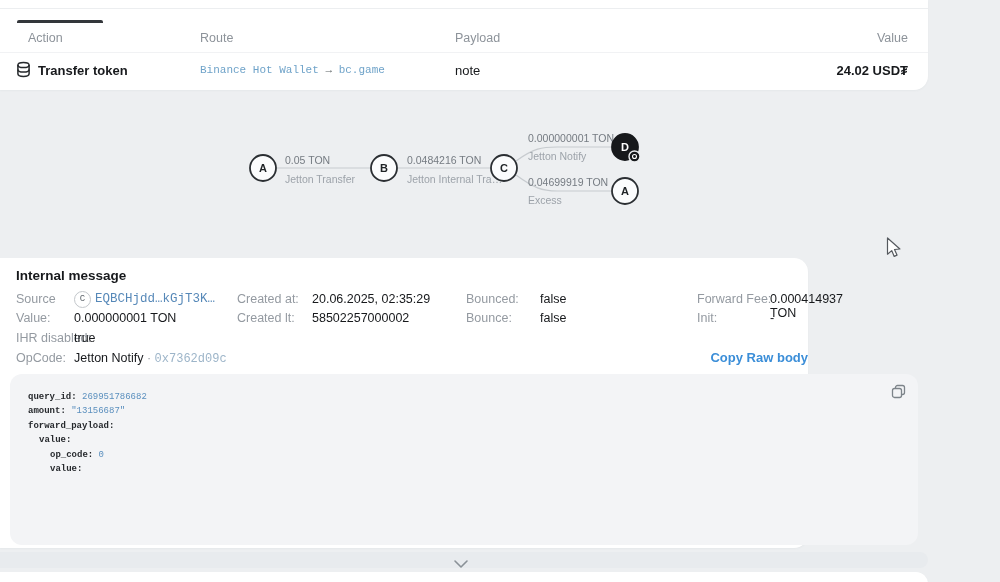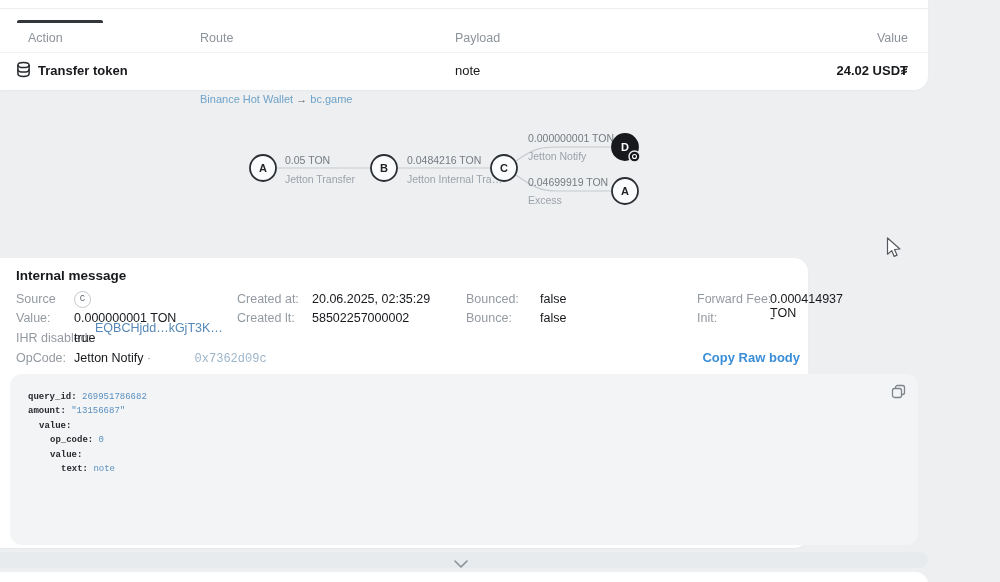--- a/index.html
+++ b/index.html
@@ -11,43 +11,43 @@
   .band{position:absolute;left:0;top:552px;width:928px;height:16px;background:#e8ebee;border-radius:0 8px 8px 0;}
   .bottom-card{left:0;top:572px;width:928px;height:24px;border-radius:0 12px 0 0;}
   .abs{position:absolute;}
   
   .divider-top{position:absolute;left:0;top:8px;width:100%;border-top:1px solid #eceef0;}
   .tab-ind{position:absolute;left:17px;top:20px;width:86px;height:3px;background:#33373b;border-radius:2px 2px 0 0;}
   .divider-head{position:absolute;left:0;top:52px;width:100%;border-top:1px solid #f1f2f4;}
   .th{position:absolute;top:31px;color:#8d939a;font-size:12.5px;}
   .dark{color:#17191c;}
   .bold{font-weight:700;}
-  .mono{font-family:Liberation Sans, sans-serif;margin-top:29px;}
+  .mono{font-family:Liberation Mono, monospace;}
   .route{left:200px;top:64px;font-size:11px;color:#6fa3c9;letter-spacing:0;}
   .route-arrow{color:#5d6466;}
   
   .amt{fill:#757b82;font-size:10.5px;font-family:"Liberation Sans",sans-serif;}
   .elbl{fill:#9da3aa;font-size:10.5px;font-family:"Liberation Sans",sans-serif;}
   .nletter{fill:#202427;font-size:11px;font-weight:700;text-anchor:middle;font-family:"Liberation Sans",sans-serif;}
   .edge{stroke:#c7cbcf;stroke-width:1.2;fill:none;}
   .node{fill:#fbfcfd;stroke:#2b2f33;stroke-width:1.8;}
   .node-dark{fill:#17191c;stroke:#17191c;}
   
   .im-title{position:absolute;left:16px;top:10px;font-size:13.5px;font-weight:700;color:#17191c;}
   .lbl{position:absolute;color:#949aa1;font-size:12.5px;}
   .val{position:absolute;color:#17191c;font-size:12.5px;}
   .r1{top:34px}.r2{top:53px}.r3{top:73px}.r4{top:93px}
   .c1l{left:16px}.c1v{left:74px}.c2l{left:237px}.c2v{left:312px}
   .c3l{left:466px}.c3v{left:540px}.c4l{left:697px}.c4v{left:770px}
   .avatar{position:absolute;left:74px;top:33px;width:15px;height:15px;border:1px solid #c3c7cb;border-radius:50%;
           color:#5f666c;font-size:9px;line-height:15px;text-align:center;font-family:"Liberation Mono","DejaVu Sans Mono",monospace;}
   .addr{left:95px;top:34px;font-size:12.5px;color:#5688b8;}
   .opcode-sep{color:#9aa0a6;}
-  .opcode-hex{color:#9db5c9;font-family:"Liberation Mono","DejaVu Sans Mono",monospace;font-size:12px;margin-left:40px;}
-  .copy-raw{position:absolute;right:8px;top:92px;color:#3b8ed8;font-weight:600;font-size:13px;cursor:pointer;}
+  .opcode-hex{color:#9db5c9;font-family:"Liberation Mono","DejaVu Sans Mono",monospace;font-size:12px;}
+  .copy-raw{position:absolute;right:0;top:92px;color:#3b8ed8;font-weight:600;font-size:13px;cursor:pointer;}
   
   .code{position:absolute;left:10px;top:116px;width:908px;height:171px;background:#f3f4f6;border-radius:12px;box-sizing:border-box;
         padding:16px 18px 12px 18px;}
   .code-line{white-space:pre;font-family:"Liberation Mono","DejaVu Sans Mono",monospace;font-size:9px;line-height:14.4px;height:14.4px;}
   .ck{color:#26292d;font-weight:700;text-align:center;}
   .cv{color:#5a8fbe;margin-left:5.4px;}
   .i0{padding-left:0}.i1{padding-left:11px}.i2{padding-left:22px}.i3{padding-left:33px}
   .copy-icon{position:absolute;right:12px;top:10px;cursor:pointer;}
   .chev{position:absolute;left:453px;top:556px;cursor:pointer;}
   .cursor{position:absolute;left:886px;top:237px;pointer-events:none;}
@@ -157,24 +157,24 @@
     <span class="lbl r1 c4l">Forward Fee:</span>
     <span class="val r1 c4v">0.000414937 TON</span>
     <span class="lbl r2 c4l">Init:</span>
     <span class="val r2 c4v">-</span>
 
     <span class="copy-raw">Copy Raw body</span>
 
     <div class="code">
       <div class="code-line i0"><span class="ck">query_id:</span><span class="cv">269951786682</span></div>
       <div class="code-line i0"><span class="ck">amount:</span><span class="cv">"13156687"</span></div>
+      <div class="code-line i0"><span class="ck">forward_payload:</span><span class="cv"></span></div>
       <div class="code-line i1"><span class="ck">value:</span><span class="cv"></span></div>
       <div class="code-line i2"><span class="ck">op_code:</span><span class="cv">0</span></div>
       <div class="code-line i2"><span class="ck">value:</span><span class="cv"></span></div>
-      <div class="code-line i3"><span class="ck">text:</span><span class="cv">note</span></div>
       <div class="copy-icon">
         <svg width="15" height="15" viewBox="0 0 15 15">
           <rect x="4.5" y="1.5" width="9" height="9" rx="2" fill="none" stroke="#7d848a" stroke-width="1.3"></rect>
           <rect x="1.5" y="4.5" width="9" height="9" rx="2" fill="#f3f4f6" stroke="#7d848a" stroke-width="1.3"></rect>
         </svg>
       </div>
     </div>
   </div>
 
   <div class="band">

